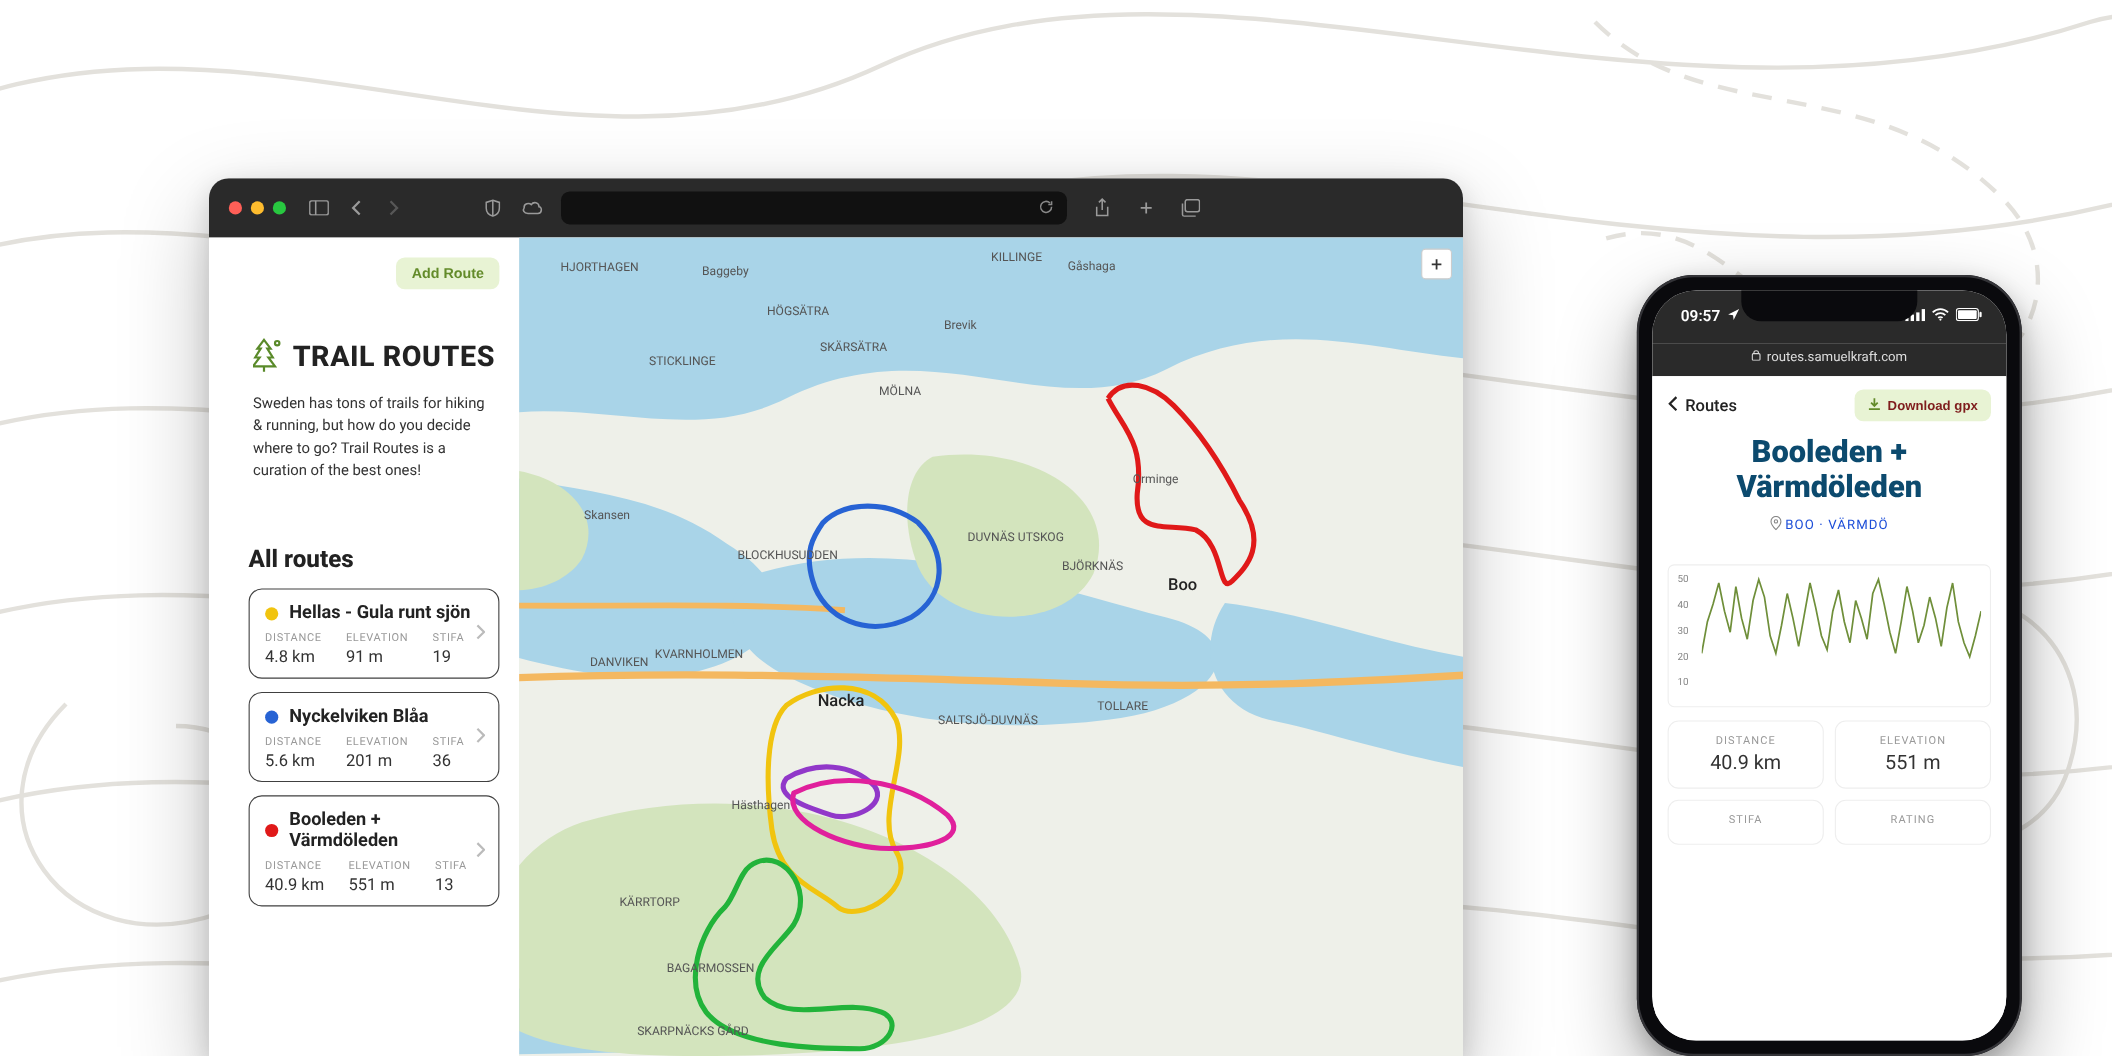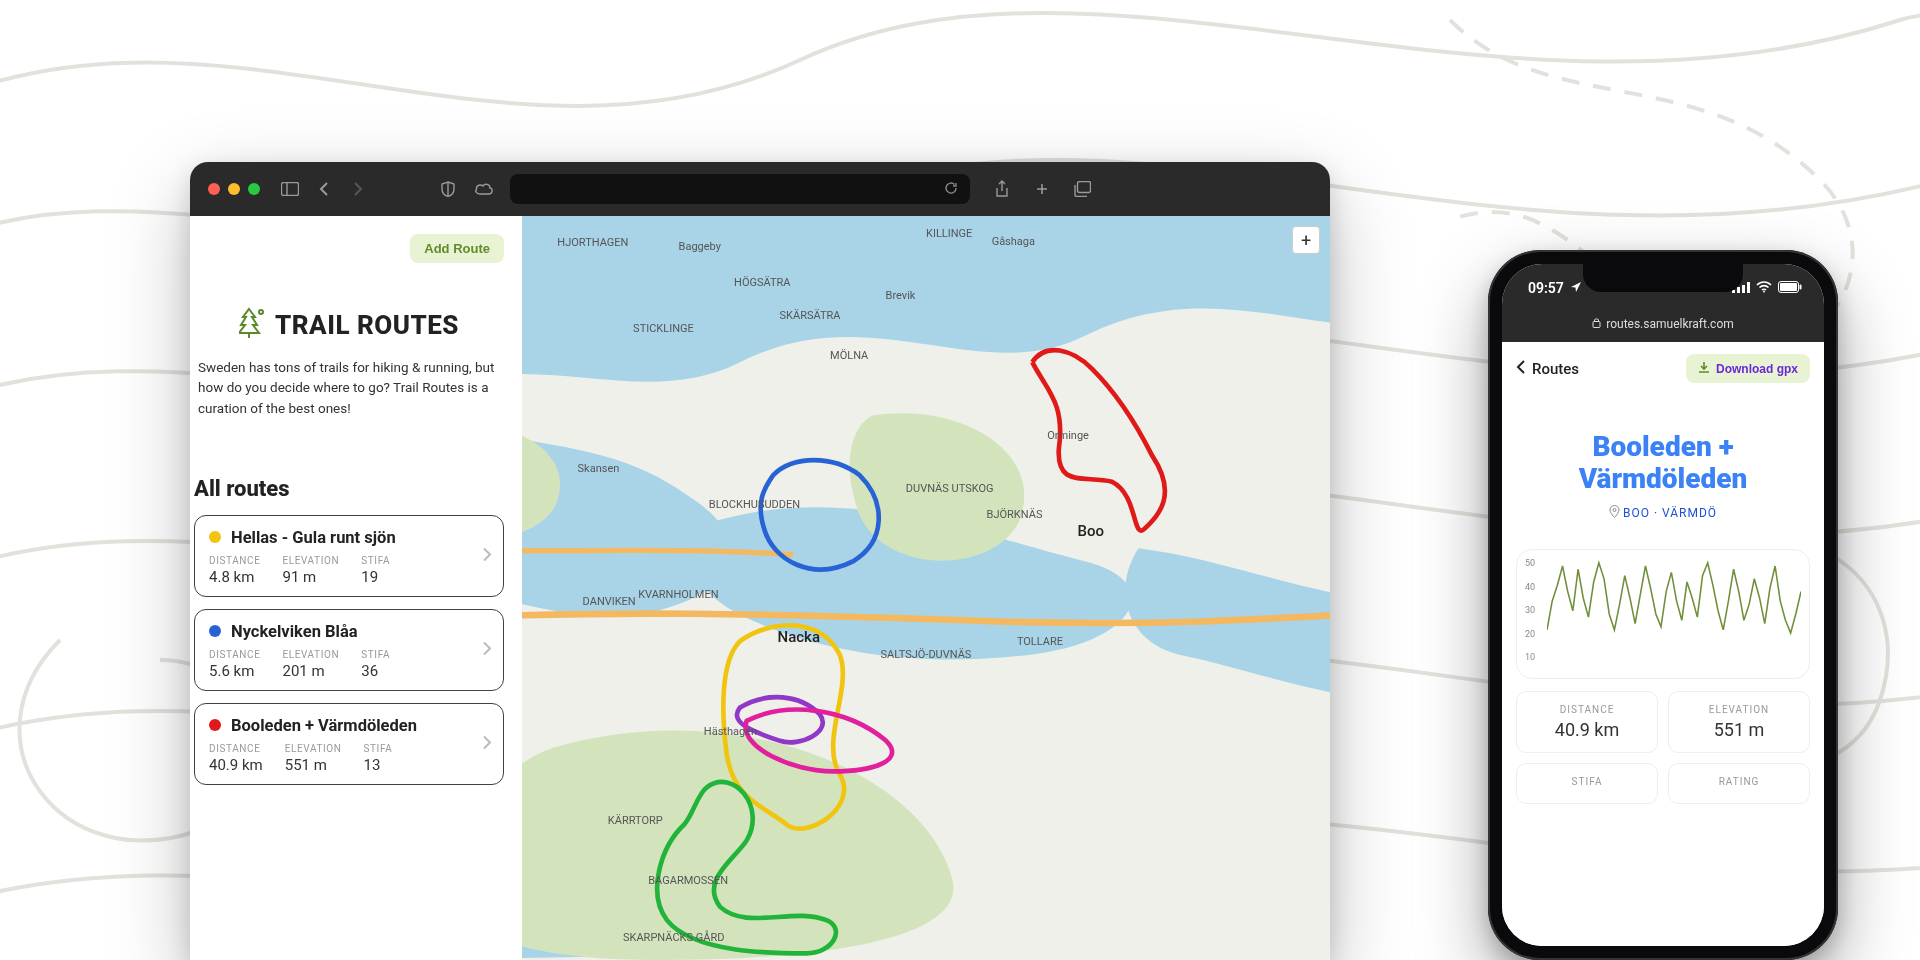--- a/index.html
+++ b/index.html
@@ -36,21 +36,21 @@
   .tl.green { background: #28c840; }
   .chrome-icon { color: #9a9a9a; width: 20px; height: 20px; display: flex; align-items: center; justify-content: center; }
   .sidebar-toggle { margin-right: 14px; }
   .nav-arrows { display:flex; gap:14px; margin-right: 70px; }
   .shield-cloud { display:flex; gap:16px; margin-right: 16px; }
   .url-bar { flex: 0 0 460px; height: 30px; background: #111; border-radius: 8px; display:flex; align-items:center; justify-content:flex-end; padding: 0 12px; }
   .url-bar .reload { color:#888; }
   .right-chrome { display:flex; gap:20px; margin-left: 22px; }
 
   .browser-body { display: flex; height: calc(100% - 54px); }
-  .left-panel { width: 332px; background: #fff; padding: 18px 18px 0 4px; display:flex; flex-direction:column; }
+  .left-panel { width: 282px; background: #fff; padding: 18px 18px 0 36px; display:flex; flex-direction:column; }
   .add-route-btn { align-self: flex-end; background: #e8f3d4; color: #638b2a; font-weight: 600; font-size: 13px; border: none; padding: 7px 14px; border-radius: 8px; cursor: pointer; }
   .brand { display:flex; align-items:center; justify-content:center; gap:10px; margin-top: 44px; }
   .brand-title { font-weight: 800; font-size: 26px; letter-spacing: 0.5px; color:#222; }
   .tagline { color:#333; font-size: 13.5px; line-height: 1.5; margin-top: 14px; padding: 0 4px; }
   .all-routes-h { font-weight: 800; font-size: 22px; color:#222; margin-top: 58px; }
   .route-list { margin-top: 14px; display:flex; flex-direction:column; gap: 12px; }
   .route-card { border: 1px solid #404040; border-radius: 12px; padding: 12px 14px 10px 14px; cursor:pointer; position:relative; }
   .route-card .row1 { display:flex; align-items:center; gap:10px; }
   .dot { width: 12px; height: 12px; border-radius:50%; flex:none; }
   .route-name { font-weight: 700; font-size: 16.5px; color:#222; }
@@ -82,24 +82,24 @@
     background: #fff;
     overflow: hidden;
   }
   .notch { position:absolute; top: 14px; left: 50%; transform:translateX(-50%); width: 160px; height: 28px; background:#0a0a0d; border-radius: 0 0 18px 18px; z-index: 5; }
   .status-bar { height: 48px; background:#2a2a2a; display:flex; align-items:center; justify-content:space-between; padding: 0 22px 0 26px; color:#fff; font-size:14px; font-weight:600; }
   .status-right { display:flex; gap:6px; align-items:center; }
   .mobile-urlbar { height: 30px; background:#2a2a2a; display:flex; align-items:center; justify-content:center; color:#ddd; font-size:12px; gap:5px; padding-bottom: 6px; }
   .mobile-content { background:#fff; height: calc(100% - 78px); padding: 0; }
   .mobile-hdr { display:flex; align-items:center; justify-content:space-between; padding: 12px 14px; }
   .back-routes { display:flex; align-items:center; gap:6px; font-size:15px; color:#222; font-weight:500; }
-  .dl-btn { background:#e8f3d4; color:#6d28d9; font-weight:600; font-size:12px; border:none; padding:7px 12px; border-radius:8px; display:flex; align-items:center; gap:6px; cursor:pointer; }
-  .detail-title { text-align:center; font-weight:900; font-size:28px; color:#3b82f6; line-height:1.15; margin-top: 36px; padding: 0 20px; }
+  .dl-btn { background:#e8f3d4; color:#7f1d1d; font-weight:600; font-size:12px; border:none; padding:7px 12px; border-radius:8px; display:flex; align-items:center; gap:6px; cursor:pointer; }
+  .detail-title { text-align:center; font-weight:900; font-size:28px; color:#0c4a6e; line-height:1.15; padding: 0 20px; }
   .location { text-align:center; color:#1d4ed8; font-size:12px; letter-spacing:1px; margin-top:10px; display:flex; align-items:center; justify-content:center; gap:3px; }
-  .elev-chart-box { margin: 28px 14px 12px 14px; border:1px solid #eee; border-radius:16px; padding: 12px 10px 6px 10px; height: 130px; position:relative; }
+  .elev-chart-box { margin: 28px 14px 12px 14px; border:1px solid #eee; border-radius:6px; padding: 12px 10px 6px 10px; height: 130px; position:relative; }
   .chart-axis { position:absolute; left:8px; top:8px; bottom:16px; display:flex; flex-direction:column; justify-content:space-between; font-size:9px; color:#888; }
   .chart-plot { position:absolute; left:30px; right:8px; top:8px; bottom:16px; }
   .stat-grid { display:grid; grid-template-columns:1fr 1fr; gap:10px; padding: 0 14px; }
   .stat-box { border:1px solid #eee; border-radius:10px; padding:12px; text-align:center; }
   .stat-box .lbl { font-size:10px; letter-spacing:1px; color:#999; }
   .stat-box .val { font-size:18px; font-weight:400; color:#333; margin-top:4px; }
 
   .map-label { position:absolute; font-size:11px; color:#555; white-space:nowrap; pointer-events:none; }
   .map-label.big { font-size:15px; color:#222; font-weight:500; }
 </style>

